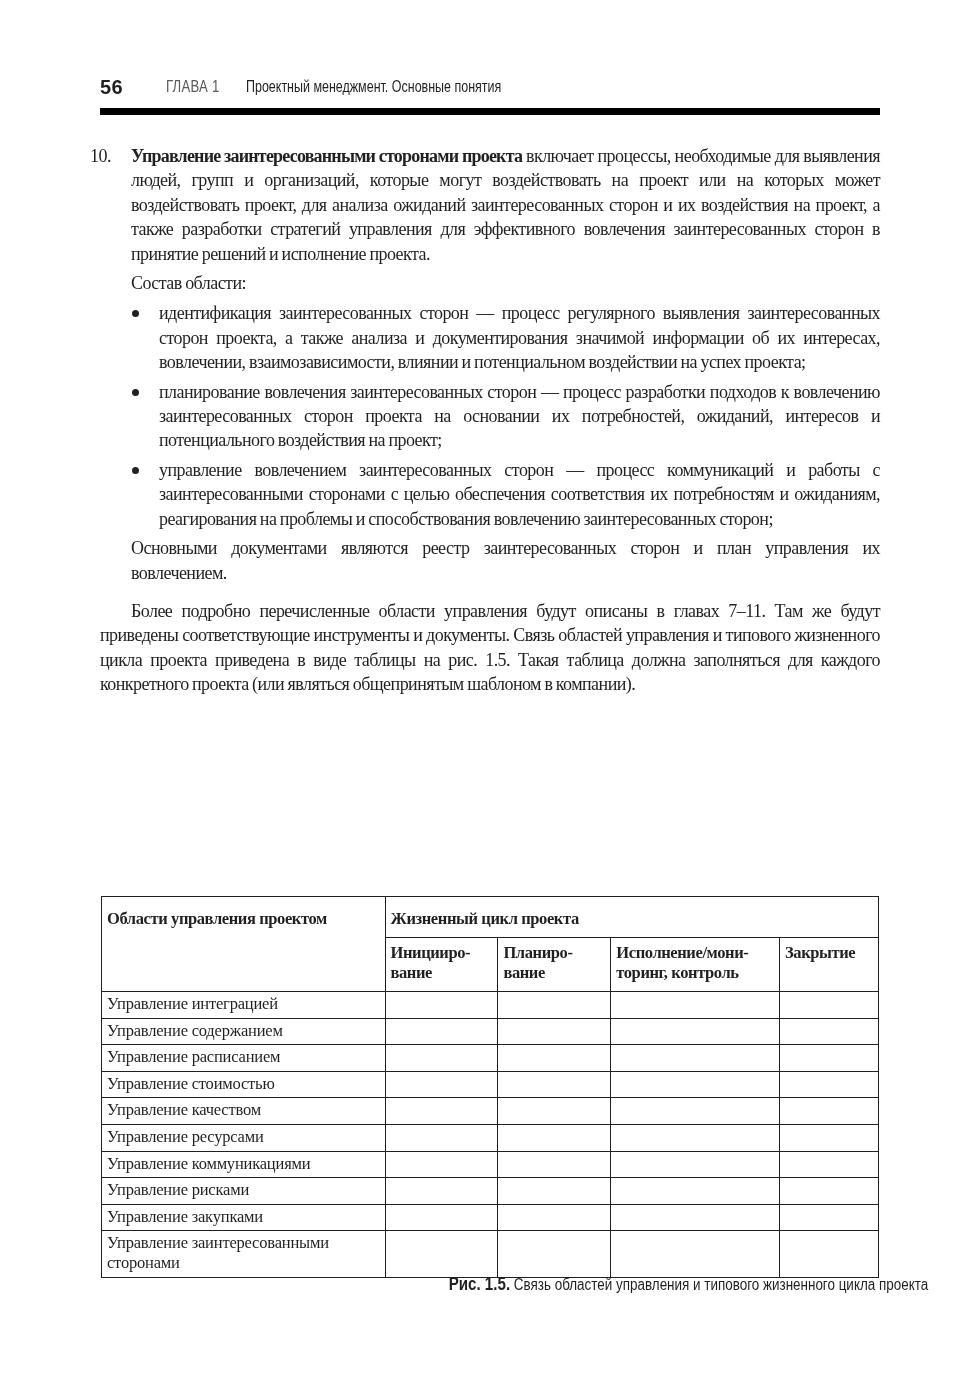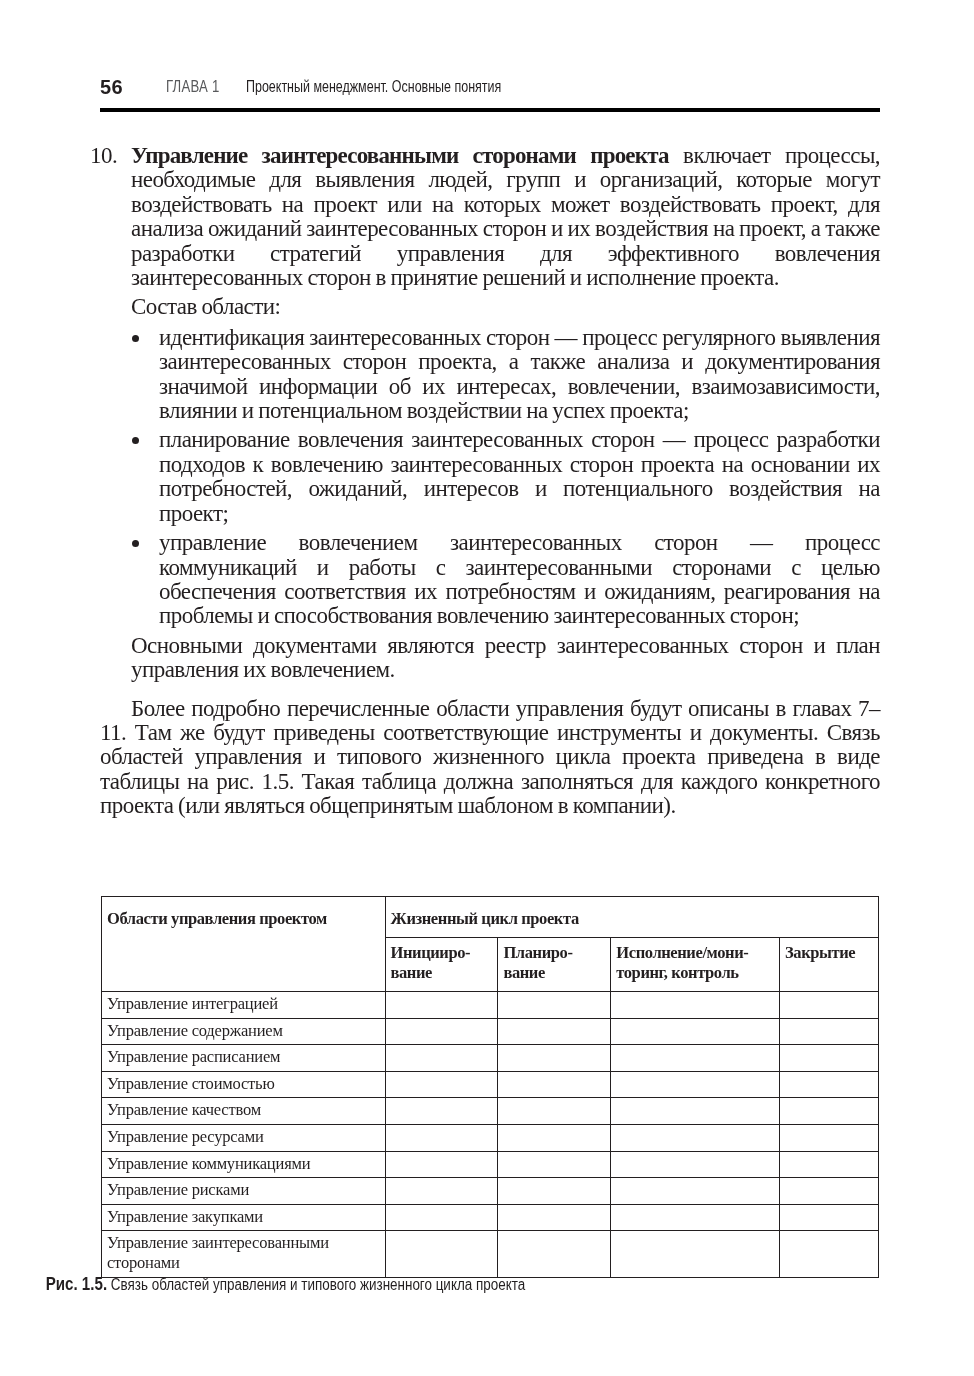--- a/index.html
+++ b/index.html
@@ -3,38 +3,38 @@
   <meta charset="utf-8">
   <style>
     html, body { margin: 0; padding: 0; background: #ffffff; }
     body {
       width: 974px; height: 1376px; position: relative; overflow: hidden;
       color: #231f20;
       font-family: "Liberation Serif", "DejaVu Serif", serif;
     }
     .header {
       position: absolute; left: 100px; top: 74px; width: 780px; height: 34px;
-      border-bottom: 4px solid #000000;
+      border-bottom: 7px solid #000000;
       font-family: "Liberation Sans", "DejaVu Sans", sans-serif;
     }
     .header .page-num {
       position: absolute; left: 0; top: 2px; font-weight: bold; font-size: 20px;
       letter-spacing: 0.5px;
     }
     .header .chapter {
       position: absolute; left: 66px; top: 4px; font-size: 16px; color: #58595b;
       transform: scaleX(0.82); transform-origin: left center; letter-spacing: 0.3px;
     }
     .header .chapter-title {
       position: absolute; left: 146px; top: 4px; font-size: 16px; color: #231f20;
       transform: scaleX(0.78); transform-origin: left center; white-space: nowrap;
     }
     .content {
       position: absolute; left: 100px; top: 144px; width: 780px;
-      font-size: 23px; line-height: 24.4px;
+      font-size: 18px; line-height: 24.4px;
     }
     .cond { letter-spacing: -0.55px; word-spacing: -0.5px; }
     .item10 { position: relative; padding-left: 31px; text-align: justify; }
     .item10 .num { position: absolute; left: -10px; top: 0; }
     .item10 b { font-weight: bold; letter-spacing: -0.8px; }
     .composition { padding-left: 31px; margin-top: 5px; }
     ul.bullets { list-style: none; margin: 6px 0 0 0; padding: 0 0 0 31px; }
     ul.bullets li { position: relative; padding-left: 28px; text-align: justify; margin-bottom: 5px; }
     ul.bullets li .bullet {
       position: absolute; left: 1px; top: 9px; width: 7px; height: 7px; border-radius: 50%;
@@ -49,21 +49,21 @@
     }
     table.matrix td, table.matrix th {
       border: 1.5px solid #231f20; padding: 2px 5px; vertical-align: top; text-align: left;
     }
     table.matrix th { font-weight: bold; letter-spacing: -0.4px; }
     table.matrix .h1 th { height: 26px; padding-top: 12px; }
     table.matrix .h2 th { height: 46px; padding-top: 5px; }
     table.matrix td { height: 21.6px; letter-spacing: -0.2px; }
     table.matrix td.last { height: 42px; }
     .caption {
-      position: absolute; left: 0; top: 1274px; width: 974px; text-align: left;
+      position: absolute; left: 0; top: 1274px; width: 974px; text-align: right;
       font-family: "Liberation Sans", "DejaVu Sans", sans-serif; font-size: 16px;
       white-space: nowrap;
     }
     .caption .inner { display: inline-block; transform: scaleX(0.84); transform-origin: center; }
     .caption .fig { font-weight: bold; font-size: 18px; }
   </style>
 </head>
 <body>
 
 <div class="header">

